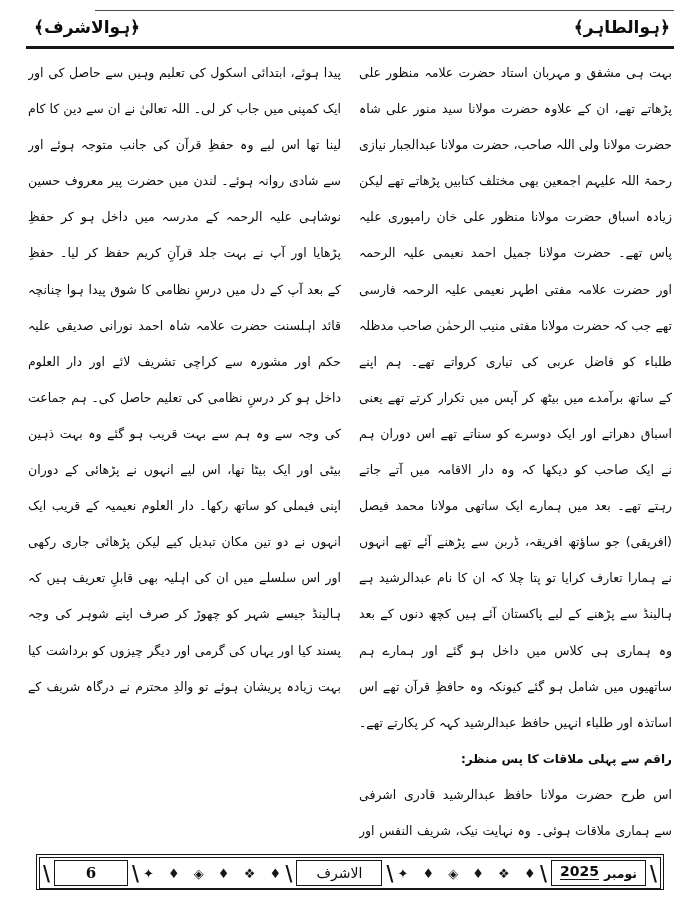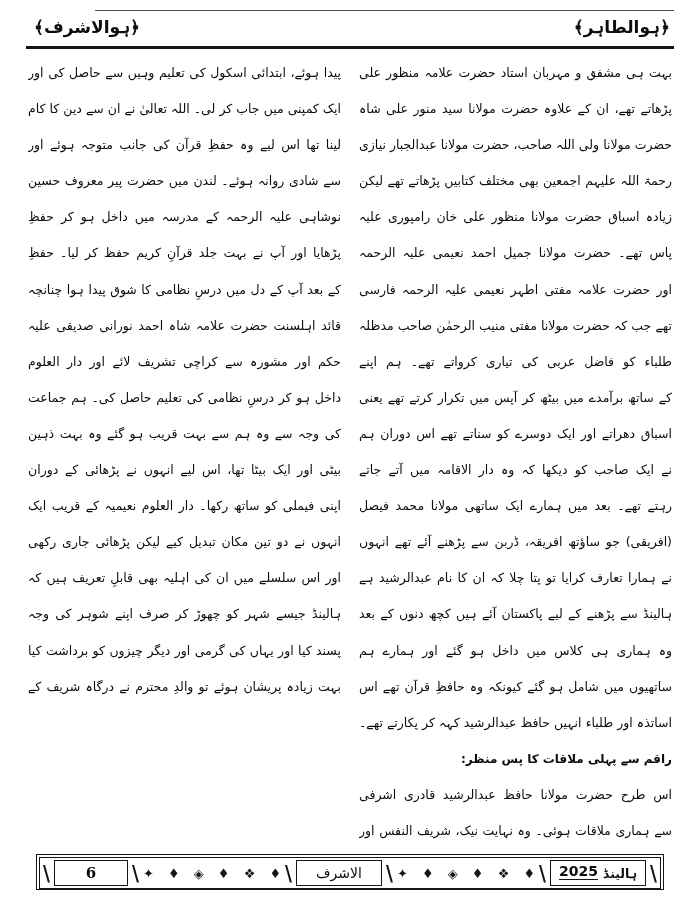--- a/index.html
+++ b/index.html
@@ -114,18 +114,18 @@
     <span class="slash">\</span>
     <span class="badge pagenum">6</span>
     <span class="slash">\</span>
     <span class="orn">✦ ♦ ◈ ♦ ❖ ♦ ◈ ♦ ✦</span>
     <span class="slash">\</span>
     <span class="badge journal">الاشرف</span>
     <span class="slash">\</span>
     <span class="orn">✦ ♦ ◈ ♦ ❖ ♦ ◈ ♦ ✦</span>
     <span class="slash">\</span>
     <span class="badge datebox">
-      <span class="month">ہالینڈ</span>
+      <span class="month">نومبر</span>
       <span class="year">2025</span>
     </span>
     <span class="slash">\</span>
   </div>
 </div>
 
 </body></html>

